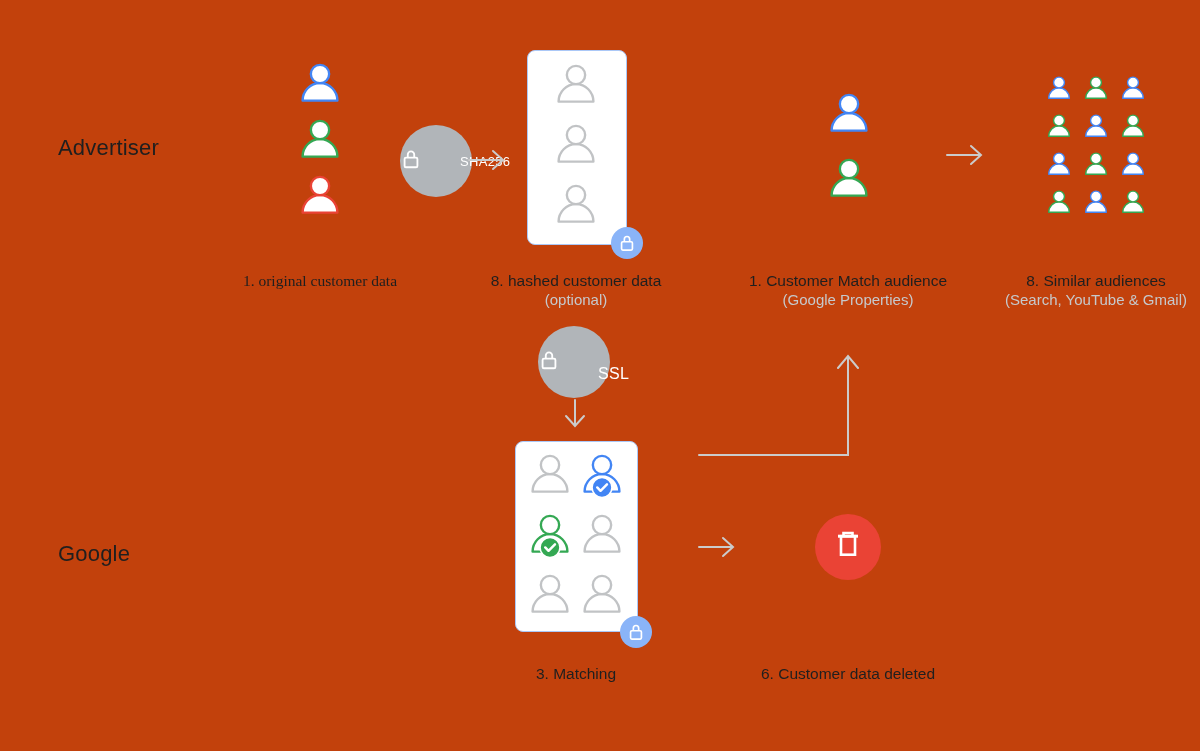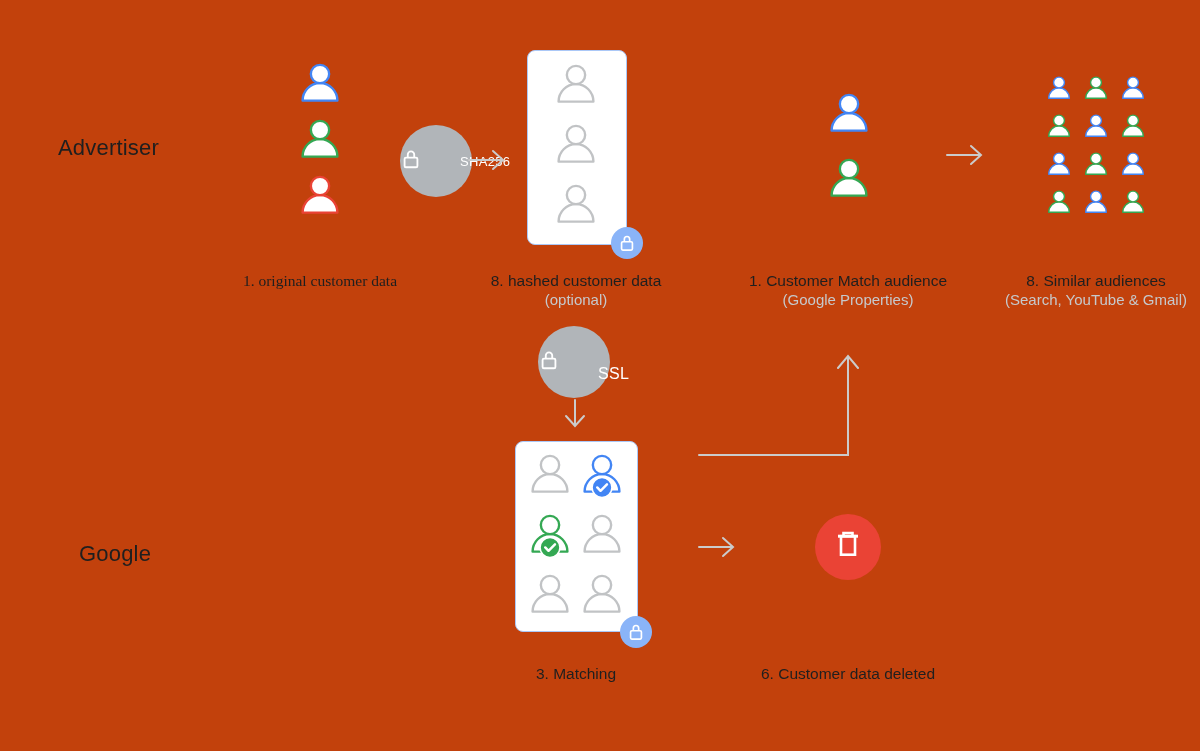--- a/index.html
+++ b/index.html
@@ -75,21 +75,21 @@
     column-gap: 8px;
     row-gap: 14px;
   }
 </style>
 </head>
 <body>
 
 <div class="canvas">
 
   <div class="abs row-label" style="left:58px; top:135px;">Advertiser</div>
-  <div class="abs row-label" style="left:58px; top:541px;margin-left:21px;">Google</div>
+  <div class="abs row-label" style="left:58px; top:541px;">Google</div>
 
   <div class="abs vstack" style="left:298px; top:62px; gap:10px;">
       <svg width="44" height="46" viewBox="0 0 48 50">
         <path d="M5 42a19 19 0 0 1 38 0z" fill="#fff" stroke="#4285F4" stroke-width="2.6" stroke-linejoin="round"></path>
         <circle cx="24" cy="13" r="10" fill="#fff" stroke="#4285F4" stroke-width="2.6"></circle>
       </svg>
       <svg width="44" height="46" viewBox="0 0 48 50">
         <path d="M5 42a19 19 0 0 1 38 0z" fill="#fff" stroke="#34A853" stroke-width="2.6" stroke-linejoin="round"></path>
         <circle cx="24" cy="13" r="10" fill="#fff" stroke="#34A853" stroke-width="2.6"></circle>
       </svg>

